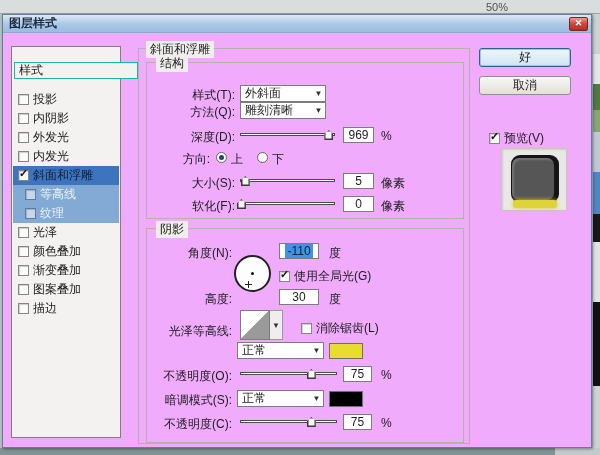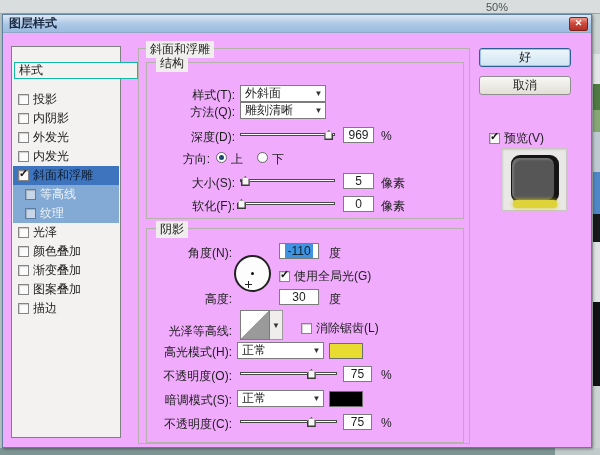--- a/index.html
+++ b/index.html
@@ -300,21 +300,20 @@
         <div class="contour-arrow" style="left:117px;top:-6px">
           <span>▼</span>
         </div>
         <div class="cb-row" style="position:absolute;left:148px;top:4px">
           <span class="checkbox"></span>
           <span>消除锯齿(L)</span>
         </div>
       </div>
 
       <div class="g-row" style="top:113px">
-        <span class="lbl" style="left:0;width:79px">高光模式(H):</span>
         <div class="dropdown" style="left:84px;top:0;width:87px">
           <span>正常</span>
           <span class="dd-arrow">▼</span>
         </div>
         <span class="swatch yellow" style="left:176px;top:1px"></span>
       </div>
 
       <div class="g-row" style="top:137px">
         <span class="lbl" style="left:0;width:79px">不透明度(O):</span>
         <div class="slider" style="left:87px;top:2px;width:97px">

